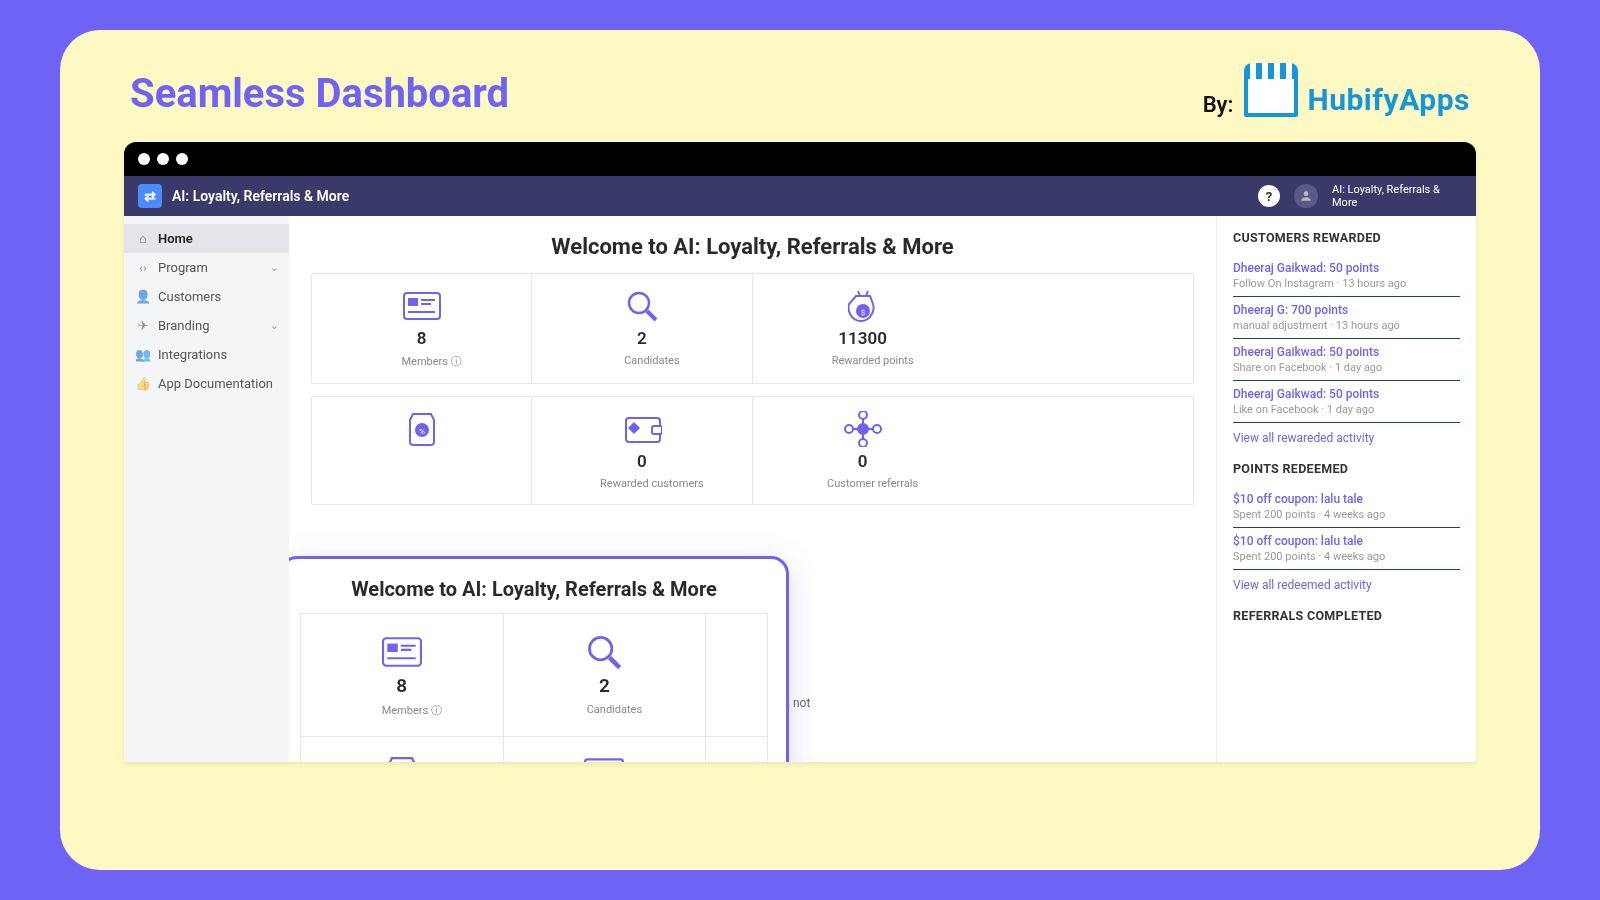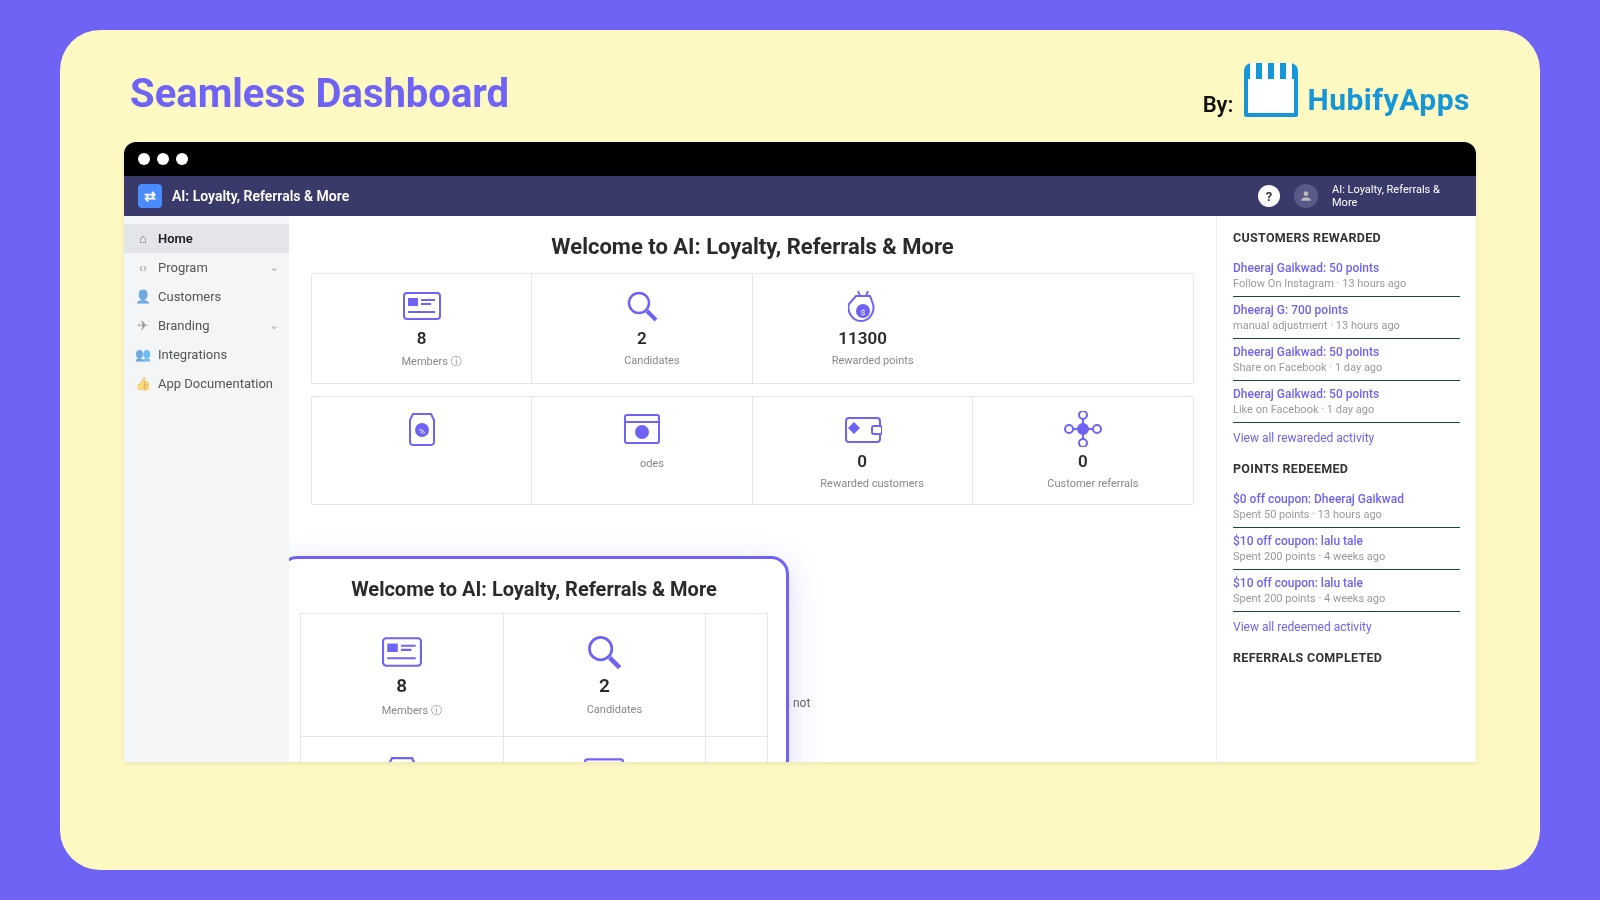--- a/index.html
+++ b/index.html
@@ -245,31 +245,20 @@
           <div class="stat-cell">
             <span class="stat-icon">
               <svg width="30" height="34" viewBox="0 0 30 34" fill="none" stroke="#6e63f5" stroke-width="2">
                   <path d="M6 2h18l3 6v22c0 2-2 3-4 3H7c-2 0-4-1-4-3V8z"></path>
                   <circle cx="15" cy="18" r="6" fill="#6e63f5"></circle>
                   <text x="15" y="22" text-anchor="middle" fill="#fff" font-size="8" stroke="none">%</text>
                 </svg>
             </span>
             <span class="stat-value"></span>
             <span class="stat-label"></span>
-          </div>
-          <div class="stat-cell">
-            <span class="stat-icon">
-              <svg width="36" height="30" viewBox="0 0 36 30" fill="none" stroke="#6e63f5" stroke-width="2">
-                  <rect x="1" y="1" width="34" height="28" rx="2"></rect>
-                  <line x1="1" y1="8" x2="35" y2="8"></line>
-                  <circle cx="18" cy="18" r="6" fill="#6e63f5"></circle>
-                </svg>
-            </span>
-            <span class="stat-value"></span>
-            <span class="stat-label">odes</span>
           </div>
           <div class="stat-cell">
             <span class="stat-icon">
               <svg width="40" height="30" viewBox="0 0 40 30" fill="none" stroke="#6e63f5" stroke-width="2">
                   <rect x="4" y="4" width="34" height="24" rx="3"></rect>
                   <rect x="30" y="12" width="10" height="8" rx="2" fill="#fff"></rect>
                   <path d="M6 14l6-6 6 6-6 6z" fill="#6e63f5" stroke="none"></path>
                 </svg>
             </span>
             <span class="stat-value">0</span>
@@ -374,24 +363,20 @@
           <div class="activity">
             <div class="act-title">Dheeraj Gaikwad: 50 points</div>
             <div class="act-sub">Like on Facebook · 1 day ago</div>
           </div>
           <div class="view-all">View all rewareded activity</div>
         </div>
 
         <div class="panel-block">
           <div class="panel-heading">POINTS REDEEMED</div>
           <div class="activity">
-            <div class="act-title">$0 off coupon: Dheeraj Gaikwad</div>
-            <div class="act-sub">Spent 50 points · 13 hours ago</div>
-          </div>
-          <div class="activity">
             <div class="act-title">$10 off coupon: lalu tale</div>
             <div class="act-sub">Spent 200 points · 4 weeks ago</div>
           </div>
           <div class="activity">
             <div class="act-title">$10 off coupon: lalu tale</div>
             <div class="act-sub">Spent 200 points · 4 weeks ago</div>
           </div>
           <div class="view-all">View all redeemed activity</div>
         </div>
 

